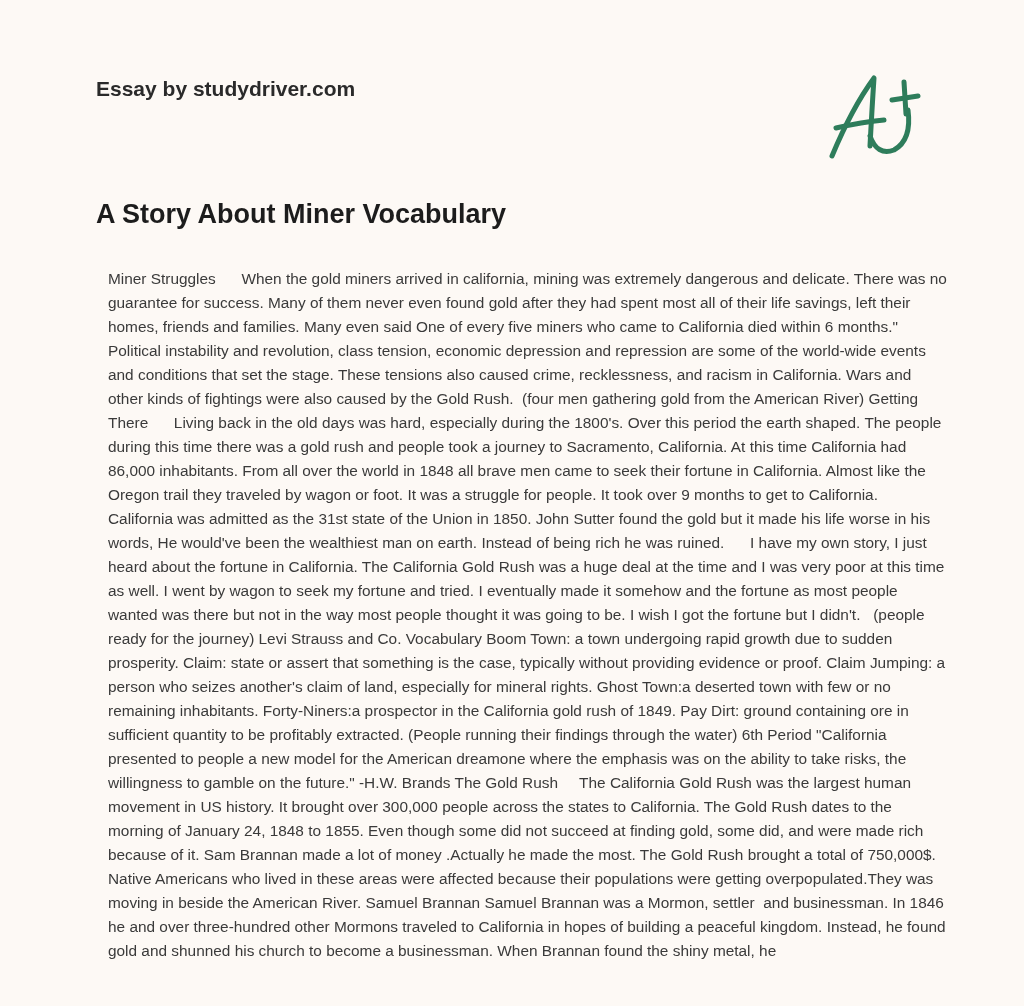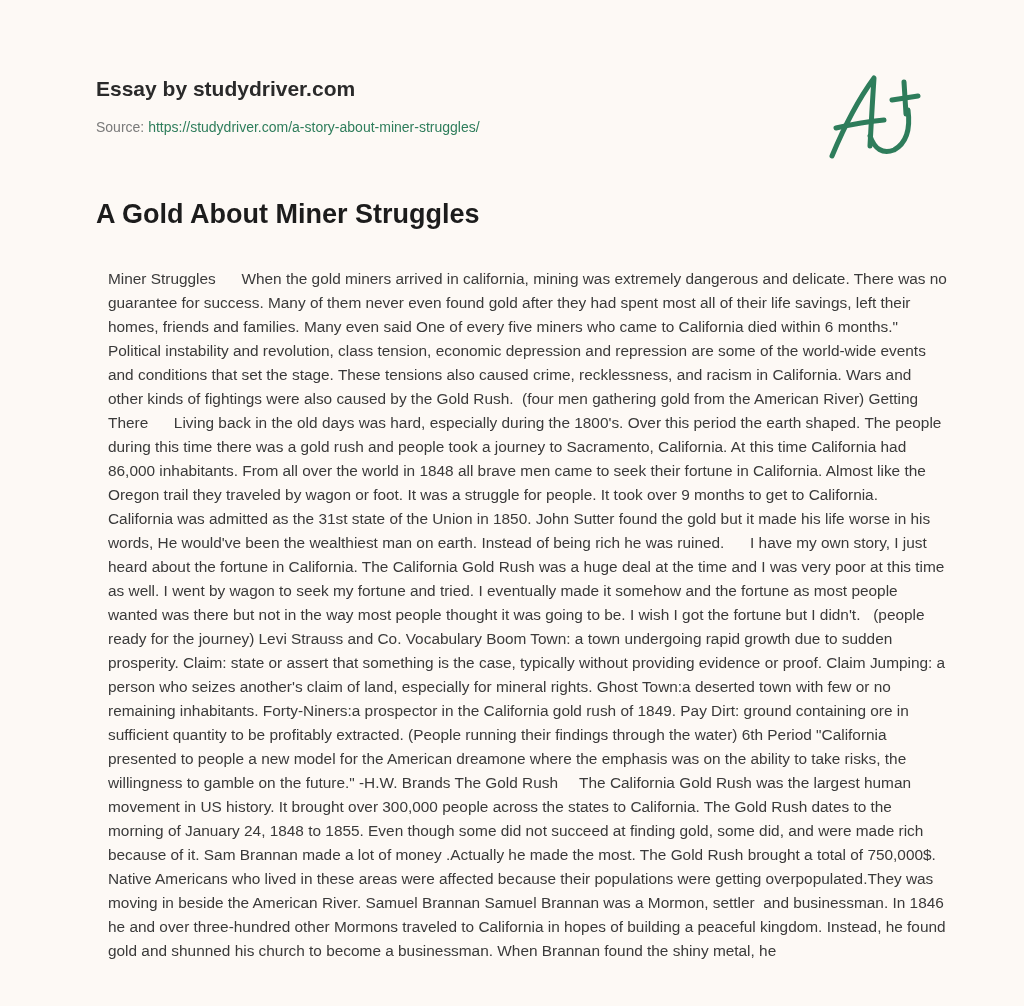--- a/index.html
+++ b/index.html
@@ -19,20 +19,21 @@
       position: absolute;
       left: 96px;
       top: 76px;
     }
     .site-title {
       font-size: 21px;
       font-weight: bold;
       color: #2a2a2a;
       margin: 0;
       line-height: 26px;
+      text-align: center;
     }
     .source-line {
       margin-top: 16px;
       font-size: 14px;
       line-height: 18px;
       color: #7a7a7a;
     }
     .source-link {
       color: #2e7d5b;
       text-decoration: none;
@@ -64,34 +65,30 @@
       color: #3a3a3a;
       margin: 12px;
       white-space: pre-wrap;
     }
   </style>
 </head>
 <body>
 
 <div class="header">
   <h2 class="site-title">Essay by studydriver.com</h2>
-  <div class="source-line">
-    <span>Source:</span>
-    <a class="source-link">https://studydriver.com/a-story-about-miner-struggles/</a>
-  </div>
 </div>
 
 <div class="grade-logo">
   <svg width="110" height="100" viewBox="0 0 110 100" fill="none" stroke="#2e7d5b" stroke-width="5" stroke-linecap="round" stroke-linejoin="round">
 
     <path d="M10 88 Q30 40 52 10 Q50 40 48 78"></path>
     <path d="M14 60 Q40 54 62 52"></path>
 
     <path d="M48 68 Q55 88 72 82 Q90 72 86 42"></path>
 
     <path d="M70 32 L96 28"></path>
     <path d="M82 14 L84 46"></path>
   </svg>
 </div>
 
-<h1 class="doc-title">A Gold About Miner Struggles</h1>
+<h1 class="doc-title">A Story About Miner Vocabulary</h1>
 
 <p class="essay-body">Miner Struggles      When the gold miners arrived in california, mining was extremely dangerous and delicate. There was no guarantee for success. Many of them never even found gold after they had spent most all of their life savings, left their homes, friends and families. Many even said One of every five miners who came to California died within 6 months." Political instability and revolution, class tension, economic depression and repression are some of the world-wide events and conditions that set the stage. These tensions also caused crime, recklessness, and racism in California. Wars and other kinds of fightings were also caused by the Gold Rush.  (four men gathering gold from the American River) Getting There      Living back in the old days was hard, especially during the 1800's. Over this period the earth shaped. The people during this time there was a gold rush and people took a journey to Sacramento, California. At this time California had 86,000 inhabitants. From all over the world in 1848 all brave men came to seek their fortune in California. Almost like the Oregon trail they traveled by wagon or foot. It was a struggle for people. It took over 9 months to get to California.      California was admitted as the 31st state of the Union in 1850. John Sutter found the gold but it made his life worse in his words, He would've been the wealthiest man on earth. Instead of being rich he was ruined.      I have my own story, I just heard about the fortune in California. The California Gold Rush was a huge deal at the time and I was very poor at this time as well. I went by wagon to seek my fortune and tried. I eventually made it somehow and the fortune as most people wanted was there but not in the way most people thought it was going to be. I wish I got the fortune but I didn't.   (people ready for the journey) Levi Strauss and Co. Vocabulary Boom Town: a town undergoing rapid growth due to sudden prosperity. Claim: state or assert that something is the case, typically without providing evidence or proof. Claim Jumping: a person who seizes another's claim of land, especially for mineral rights. Ghost Town:a deserted town with few or no remaining inhabitants. Forty-Niners:a prospector in the California gold rush of 1849. Pay Dirt: ground containing ore in sufficient quantity to be profitably extracted. (People running their findings through the water) 6th Period "California presented to people a new model for the American dreamone where the emphasis was on the ability to take risks, the willingness to gamble on the future." -H.W. Brands The Gold Rush     The California Gold Rush was the largest human movement in US history. It brought over 300,000 people across the states to California. The Gold Rush dates to the morning of January 24, 1848 to 1855. Even though some did not succeed at finding gold, some did, and were made rich because of it. Sam Brannan made a lot of money .Actually he made the most. The Gold Rush brought a total of 750,000$. Native Americans who lived in these areas were affected because their populations were getting overpopulated.They was moving in beside the American River. Samuel Brannan Samuel Brannan was a Mormon, settler  and businessman. In 1846 he and over three-hundred other Mormons traveled to California in hopes of building a peaceful kingdom. Instead, he found gold and shunned his church to become a businessman. When Brannan found the shiny metal, he</p>
 
 </body></html>

